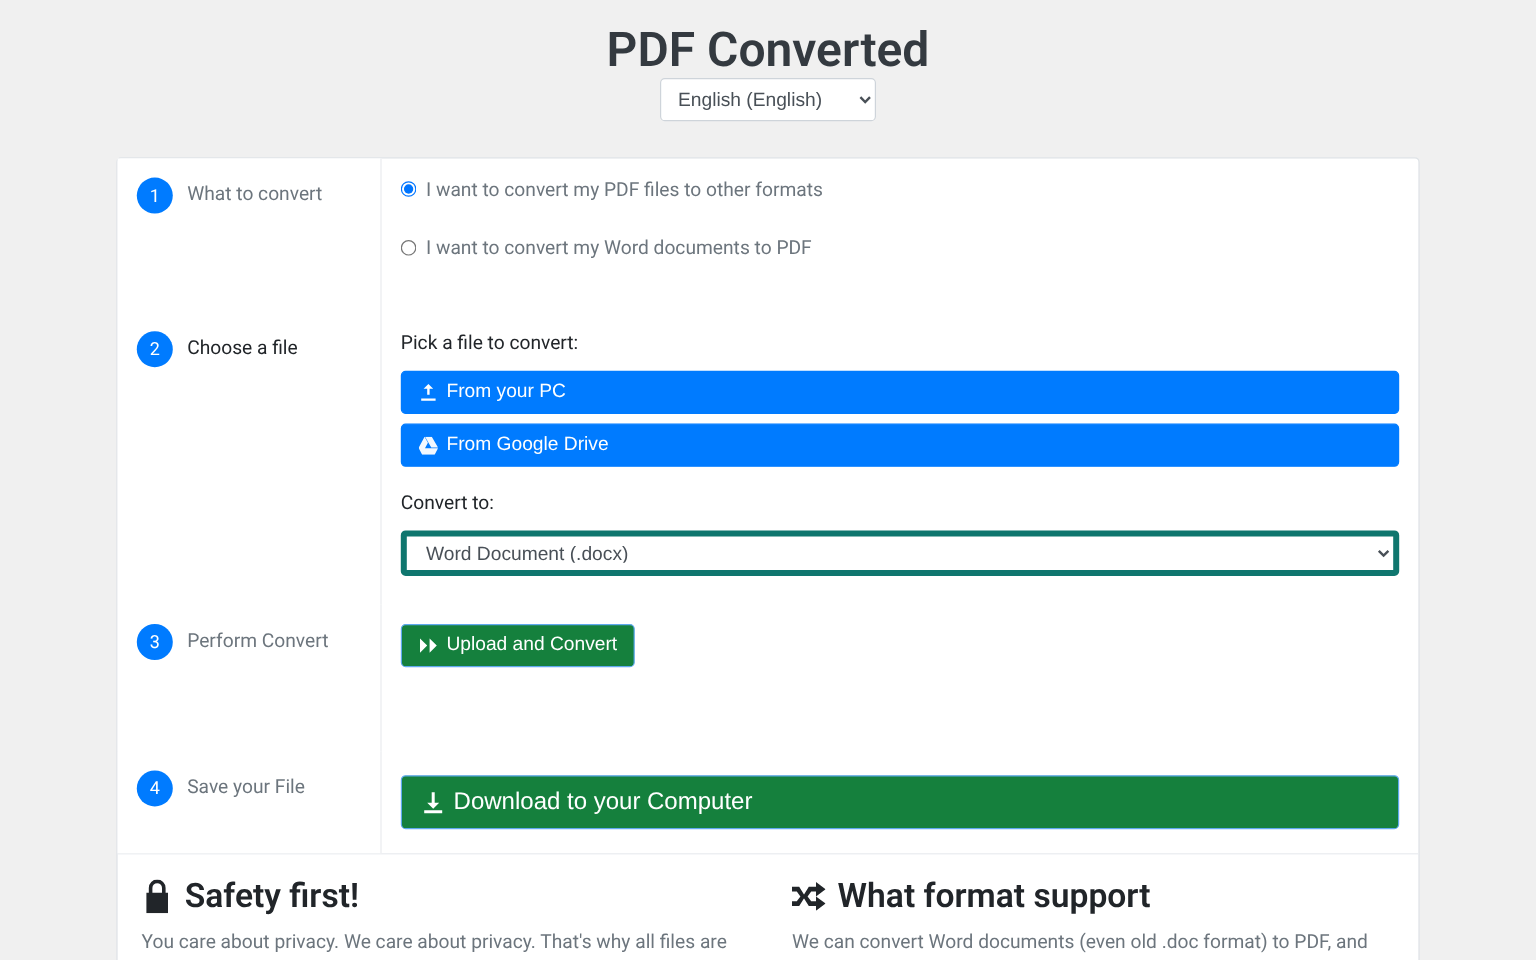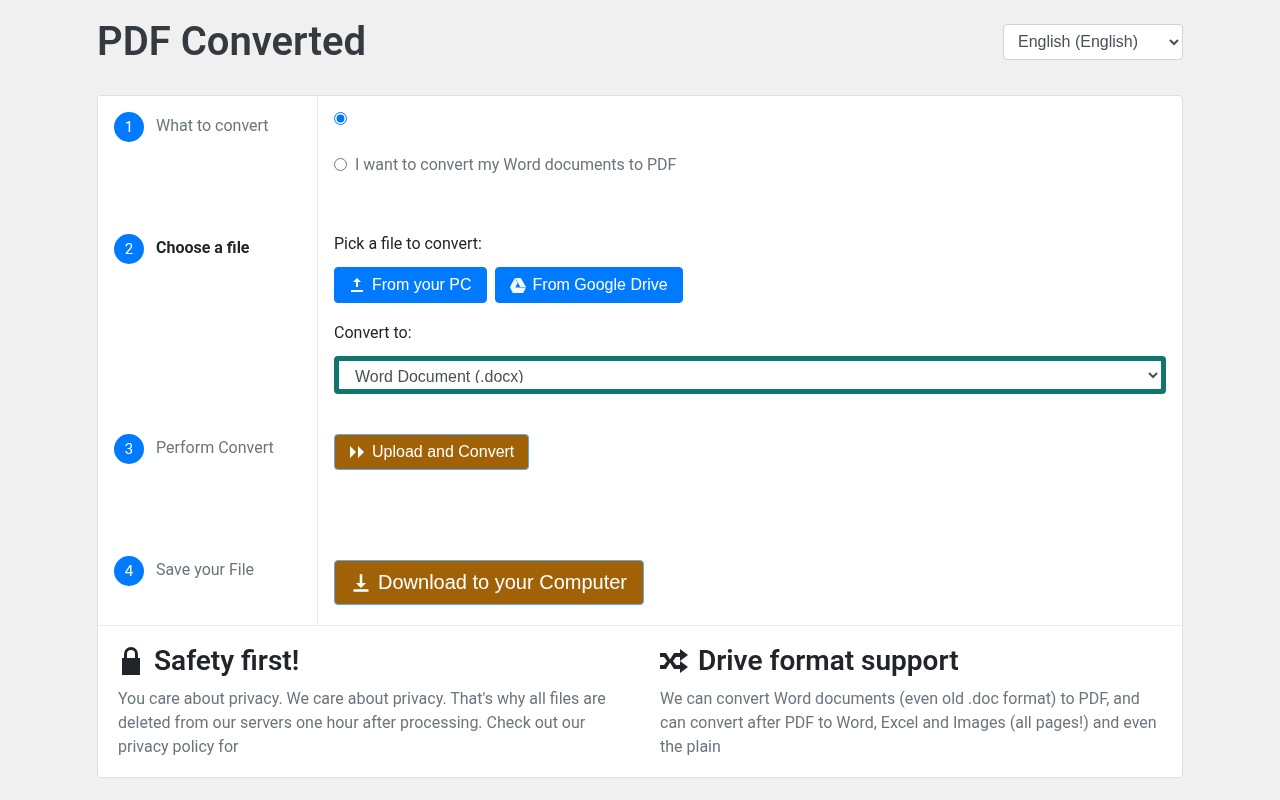--- a/index.html
+++ b/index.html
@@ -9,23 +9,24 @@
     color: #212529;
     font-size: 16px;
   }
   .container {
     max-width: 1110px;
     margin: 0 auto;
     padding: 0 12px;
   }
   .header {
     display: flex;
-    justify-content: space-between;
+    justify-content: center;
     align-items: center;
     padding: 18px 0 30px;
+    flex-direction: column;
   }
   .header h1 {
     font-size: 40px;
     font-weight: 600;
     color: #343a40;
   }
   .lang-select {
     height: 36px;
     padding: 6px 10px;
     border: 1px solid #ced4da;
@@ -53,21 +54,21 @@
     border-right: 1px solid #e9ecef;
     background: #fff;
     flex-shrink: 0;
   }
   .step-left .title {
     color: #6c757d;
     padding-top: 4px;
   }
   .step-left .title.active {
     color: #212529;
-    font-weight: 700;
+    font-weight: 400;
     text-align: right;
   }
   .step-number {
     width: 30px;
     height: 30px;
     border-radius: 50%;
     background: #007bff;
     color: #fff;
     display: flex;
     align-items: center;
@@ -111,24 +112,24 @@
   }
   .btn-lg {
     padding: 10px 16px;
     font-size: 20px;
   }
   .btn-primary {
     background: #007bff;
     border-color: #007bff;
   }
   .btn-primary-light {
-    background: #a16207;
+    background: #15803d;
     border-color: #5fa9ee;
   }
-  .btn-group { display: flex; gap: 8px; flex-wrap: wrap; }
+  .btn-group { display: flex; gap: 8px; flex-wrap: wrap; flex-direction: column; }
   .form-select {
     width: 100%;
     height: 38px;
     padding: 6px 12px;
     border: 5px solid #0f766e;
     border-radius: 4px;
     background: #fff;
     font-size: 16px;
     color: #495057;
   }
@@ -172,20 +173,21 @@
   <div class="card">
 
     <div class="step-row">
       <div class="step-left">
         <div class="step-number">1</div>
         <div class="title">What to convert</div>
       </div>
       <div class="step-right">
         <label class="radio-row">
           <input type="radio" name="what" checked="" style="">
+          <span>I want to convert my PDF files to other formats</span>
         </label>
         <label class="radio-row">
           <input type="radio" name="what" style="">
           <span>I want to convert my Word documents to PDF</span>
         </label>
       </div>
     </div>
 
     <div class="step-row">
       <div class="step-left">
@@ -267,20 +269,20 @@
         </h2>
         <p>You care about privacy. We care about privacy. That's why all files are deleted from our servers one hour after processing. Check out our privacy policy for</p>
       </div>
       <div class="info-col">
         <h2>
           <span class="icon">
             <svg width="28" height="24" viewBox="0 0 28 24" fill="currentColor">
                 <path d="M0 4h6l5 8-5 8H0v-4h4l3-4-3-4H0V4zm20 0V0l8 6-8 6V8h-4l-3 4 3 4h4v-4l8 6-8 6v-4h-6l-5-8 5-8h6z"></path>
               </svg>
           </span>
-          <span>Drive format support</span>
+          <span>What format support</span>
         </h2>
         <p>We can convert Word documents (even old .doc format) to PDF, and can convert after PDF to Word, Excel and Images (all pages!) and even the plain</p>
       </div>
     </div>
 
   </div>
 </div>
 
 </body></html>

